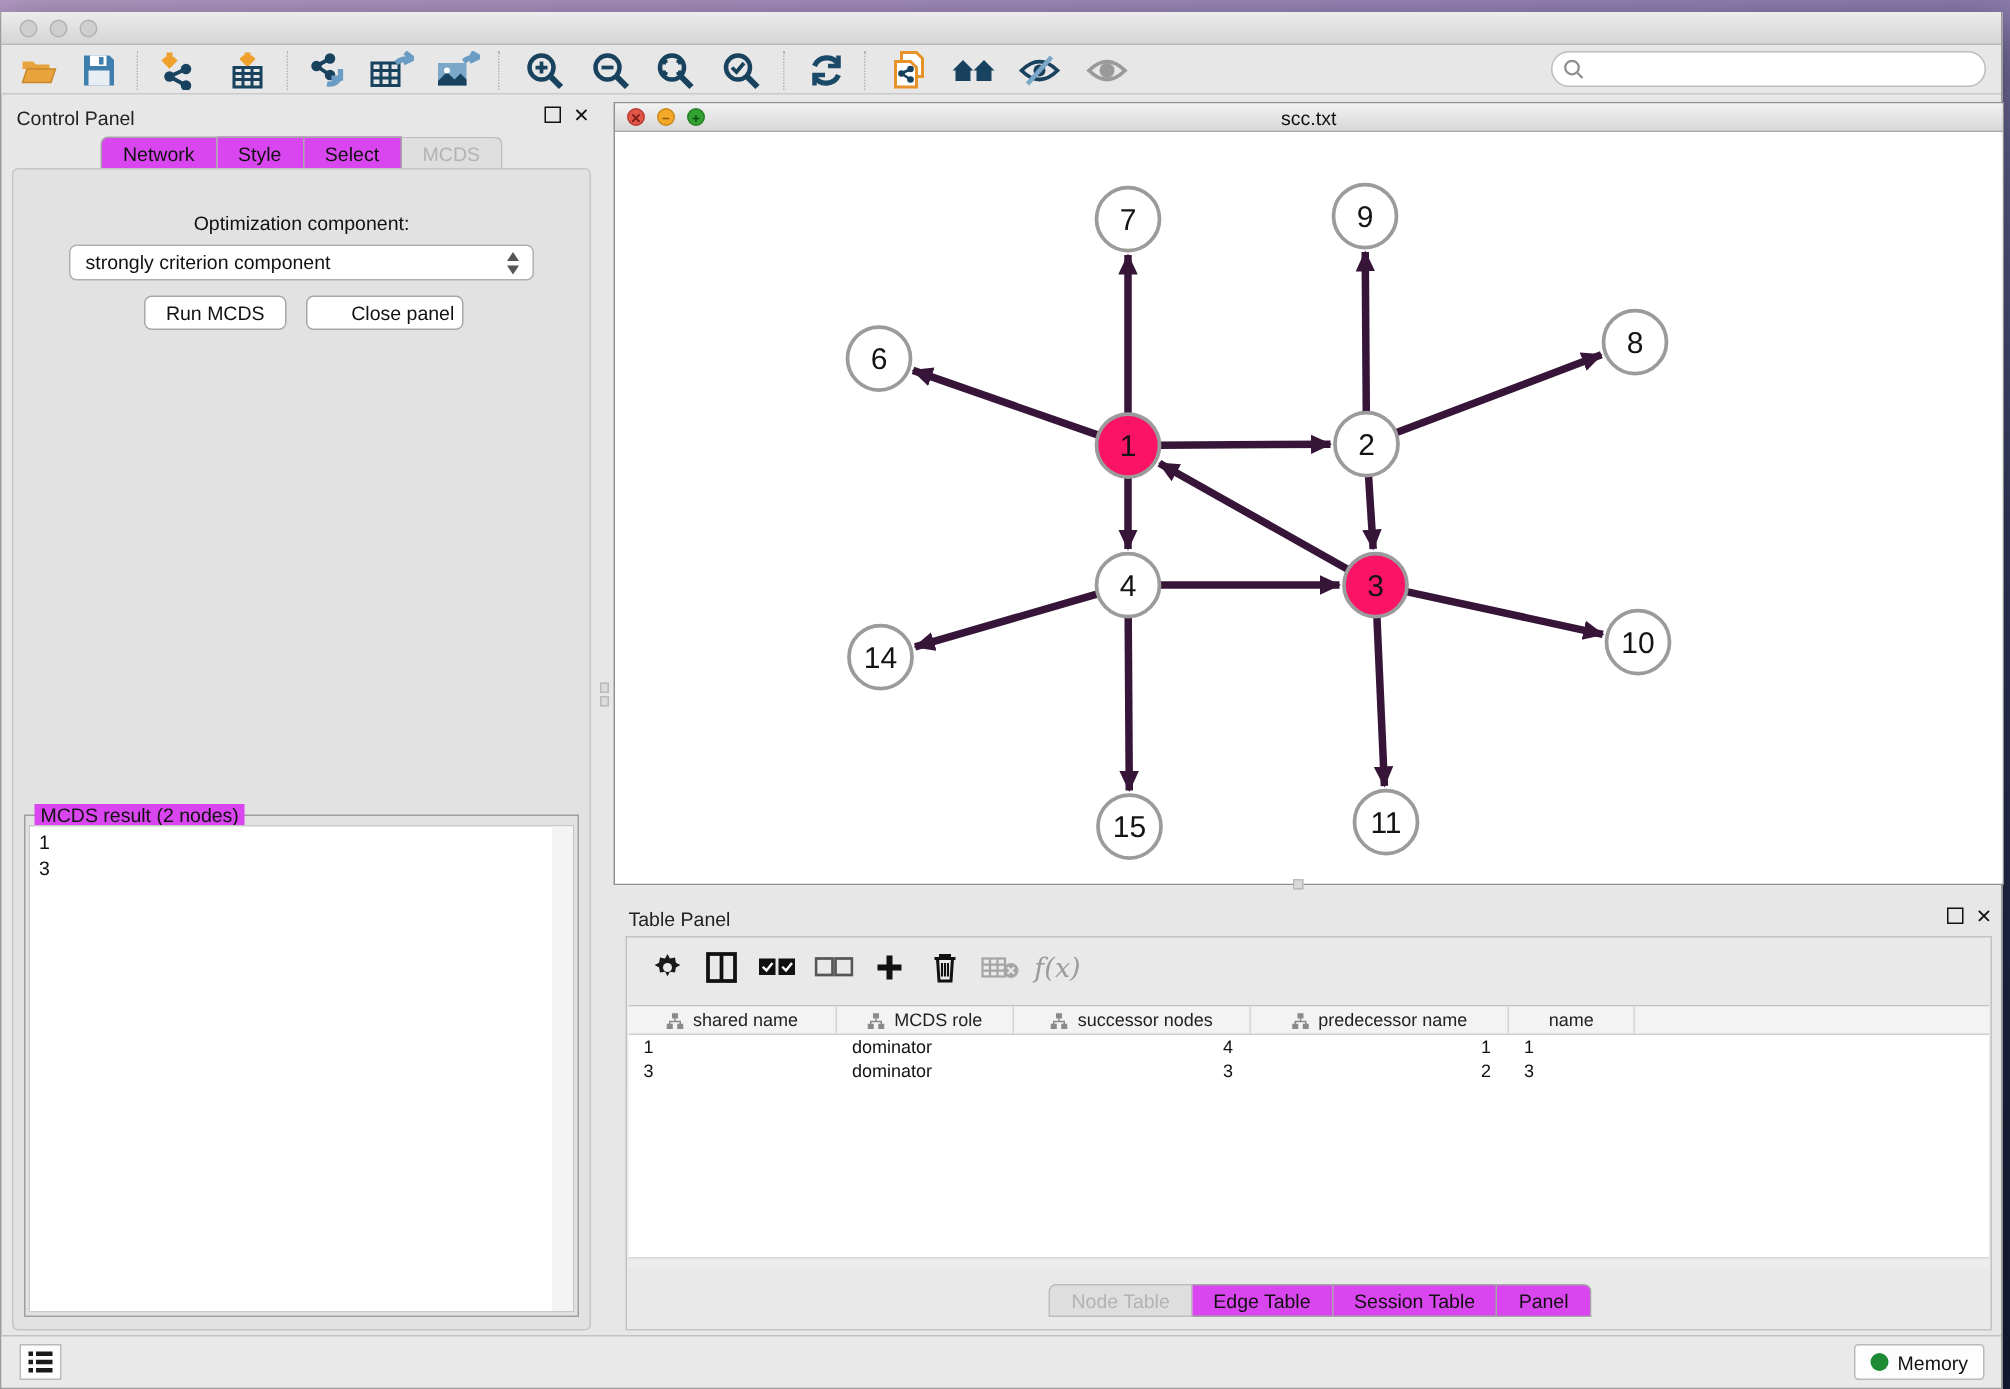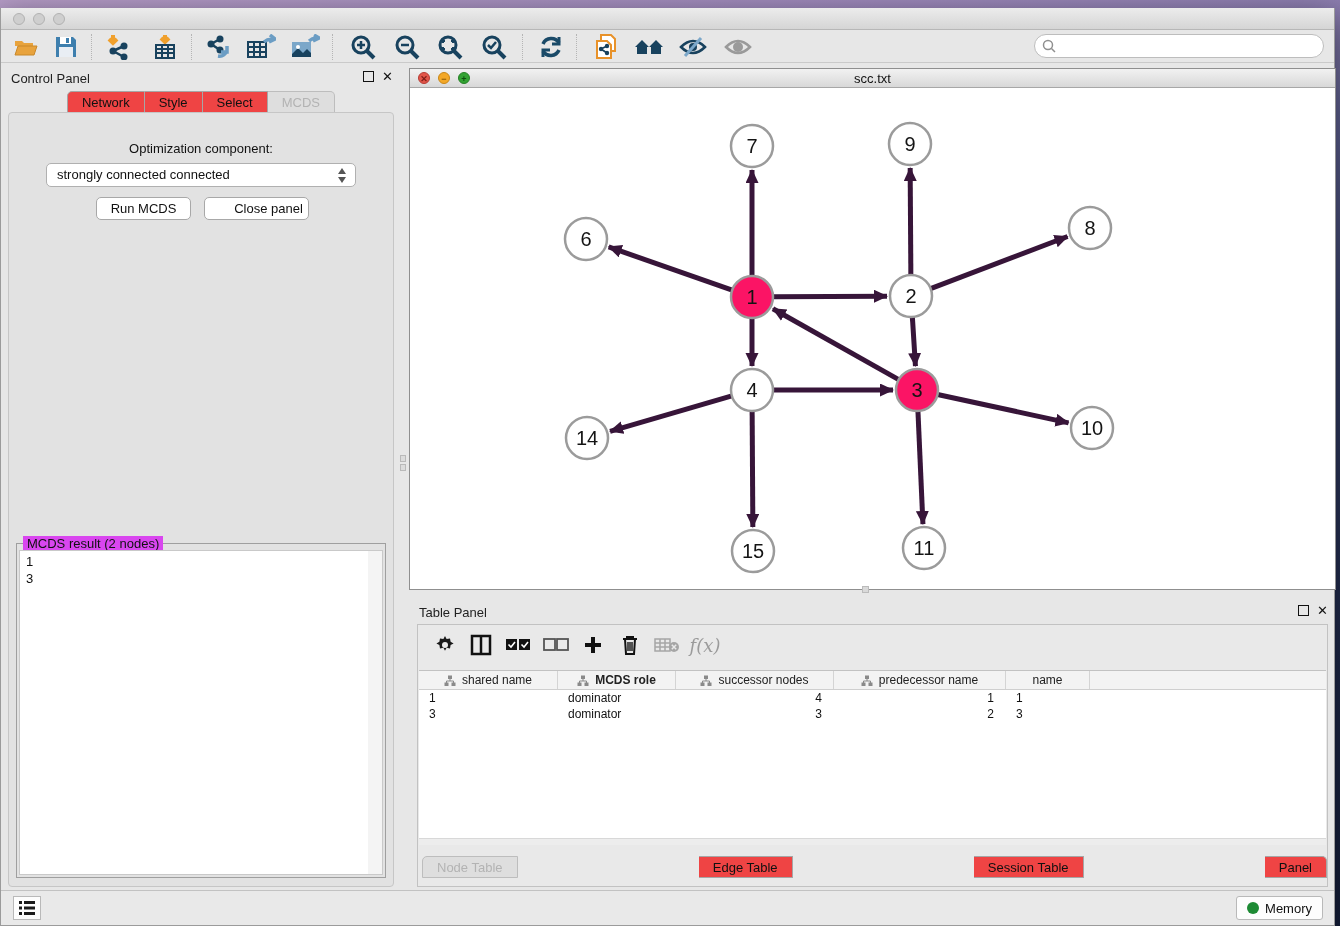--- a/index.html
+++ b/index.html
@@ -34,21 +34,21 @@
   
   #control-panel { position:absolute; left:0; top:55px; width:400px; height:827px; }
   .panel-title { position:absolute; left:10px; top:8px; font-size:13px; color:#222; }
   .panel-btns { position:absolute; right:8px; top:7px; display:flex; gap:8px; }
   .pb { font-size:13px; color:#111; line-height:13px; cursor:default; }
   .pb.square { width:11px; height:11px; border:1.5px solid #111; margin-top:1px; }
 
   #cp-tabs { position:absolute; left:0; right:0; top:28px; height:22px;
     display:flex; justify-content:center; }
   .tab { height:22px; padding:0 14px; font-size:13px; line-height:21px;
-    background:#ef4444; border:1px solid #a6a6a6; border-left:none; color:#111; cursor:default; }
+    background:#d946ef; border:1px solid #a6a6a6; border-left:none; color:#111; cursor:default; }
   .tab:first-child { border-left:1px solid #a6a6a6; border-radius:5px 0 0 0; }
   .tab:last-child { border-radius:0 5px 0 0; }
   .tab.active { background:#dedede; color:#b3b3b3; border-color:#bdbdbd; }
 
   #cp-content { position:absolute; left:7px; right:7px; top:49px; bottom:3px;
     background:#e2e2e2; border:1px solid #c6c6c6; border-radius:4px; }
   #opt-label { position:absolute; left:0; right:0; top:28px; text-align:center;
     font-size:13px; color:#111; }
   #criterion-select { position:absolute; left:37px; top:50px; width:310px; height:24px;
     background:#fff; border:1px solid #b0b0b0; border-radius:5px; font-size:13px;
@@ -100,22 +100,22 @@
     background:#fff; border-top:1px solid #c2c2c2; overflow:hidden; }
   #tp-header { display:flex; height:19px; background:#f3f3f3;
     border-bottom:1px solid #cfcfcf; }
   .col-h { display:flex; align-items:center; justify-content:center; gap:6px;
     font-size:12px; color:#222; border-right:1px solid #d4d4d4; height:100%; cursor:default; }
   .tp-row { display:flex; height:16px; font-size:12px; color:#111; background:#fff; }
   .cell { padding:1px 12px 0 10px; overflow:hidden; white-space:nowrap; }
   .cell.right { text-align:right; }
   #tp-hscroll { position:absolute; left:1px; right:1px; bottom:41px; height:7px;
     background:#ededed; border-top:1px solid #d8d8d8; }
-  #tp-tabs { position:absolute; left:4px; right:0; bottom:9px; height:21px;
-    display:flex; justify-content:space-between; }
+  #tp-tabs { position:absolute; left:15px; right:0; bottom:9px; height:21px;
+    display:flex; justify-content:center; }
 
   
   #statusbar { position:absolute; left:0; right:0; bottom:0; height:35px;
     background:#e9e9e9; border-top:1px solid #c2c2c2; }
   #list-btn { position:absolute; left:12px; top:5px; width:28px; height:24px;
     background:#fdfdfd; border:1px solid #b9b9b9; display:flex; align-items:center;
     justify-content:center; cursor:default; }
   #memory-btn { position:absolute; right:11px; top:5px; height:24px; padding:0 10px;
     background:#fdfdfd; border:1px solid #b9b9b9; border-radius:3px; display:flex;
     align-items:center; gap:6px; font-size:13px; color:#111; cursor:default; }
@@ -281,21 +281,21 @@
     </div>
     <div id="cp-tabs">
           <div class="tab">Network</div>
           <div class="tab">Style</div>
           <div class="tab">Select</div>
           <div class="tab active">MCDS</div>
         </div>
     <div id="cp-content">
       <div id="opt-label">Optimization component:</div>
       <div id="criterion-select">
-        <span>strongly connected connected</span>
+        <span>strongly criterion component</span>
         <div id="criterion-arrows">
               <div class="up"></div>
               <div class="down"></div>
             </div>
       </div>
       <button class="cp-btn" id="run-btn">Run MCDS</button>
       <button class="cp-btn" id="closepanel-btn">Close panel</button>
       <div id="mcds-fieldset">
         <div id="mcds-legend">MCDS result (2 nodes)</div>
         <div id="mcds-text">1
@@ -450,21 +450,21 @@
         <div id="tp-header">
               <div class="col-h" style="width: 139px;">
                 <svg width="12" height="11">
                   <rect x="4" y="0.5" width="4" height="3.5" fill="#8a8a8a"></rect>
                   <path d="M6 4 v2 M2.5 9 v-3 h7 v3" stroke="#8a8a8a" fill="none"></path>
                   <rect x="0.5" y="7.5" width="4" height="3.5" fill="#8a8a8a"></rect>
                   <rect x="7.5" y="7.5" width="4" height="3.5" fill="#8a8a8a"></rect>
                 </svg>
                 <span>shared name</span>
               </div>
-              <div class="col-h" style="width: 118px; font-weight: bold;">
+              <div class="col-h" style="width: 118px;">
                 <svg width="12" height="11">
                   <rect x="4" y="0.5" width="4" height="3.5" fill="#8a8a8a"></rect>
                   <path d="M6 4 v2 M2.5 9 v-3 h7 v3" stroke="#8a8a8a" fill="none"></path>
                   <rect x="0.5" y="7.5" width="4" height="3.5" fill="#8a8a8a"></rect>
                   <rect x="7.5" y="7.5" width="4" height="3.5" fill="#8a8a8a"></rect>
                 </svg>
                 <span>MCDS role</span>
               </div>
               <div class="col-h" style="width: 158px;">
                 <svg width="12" height="11">

